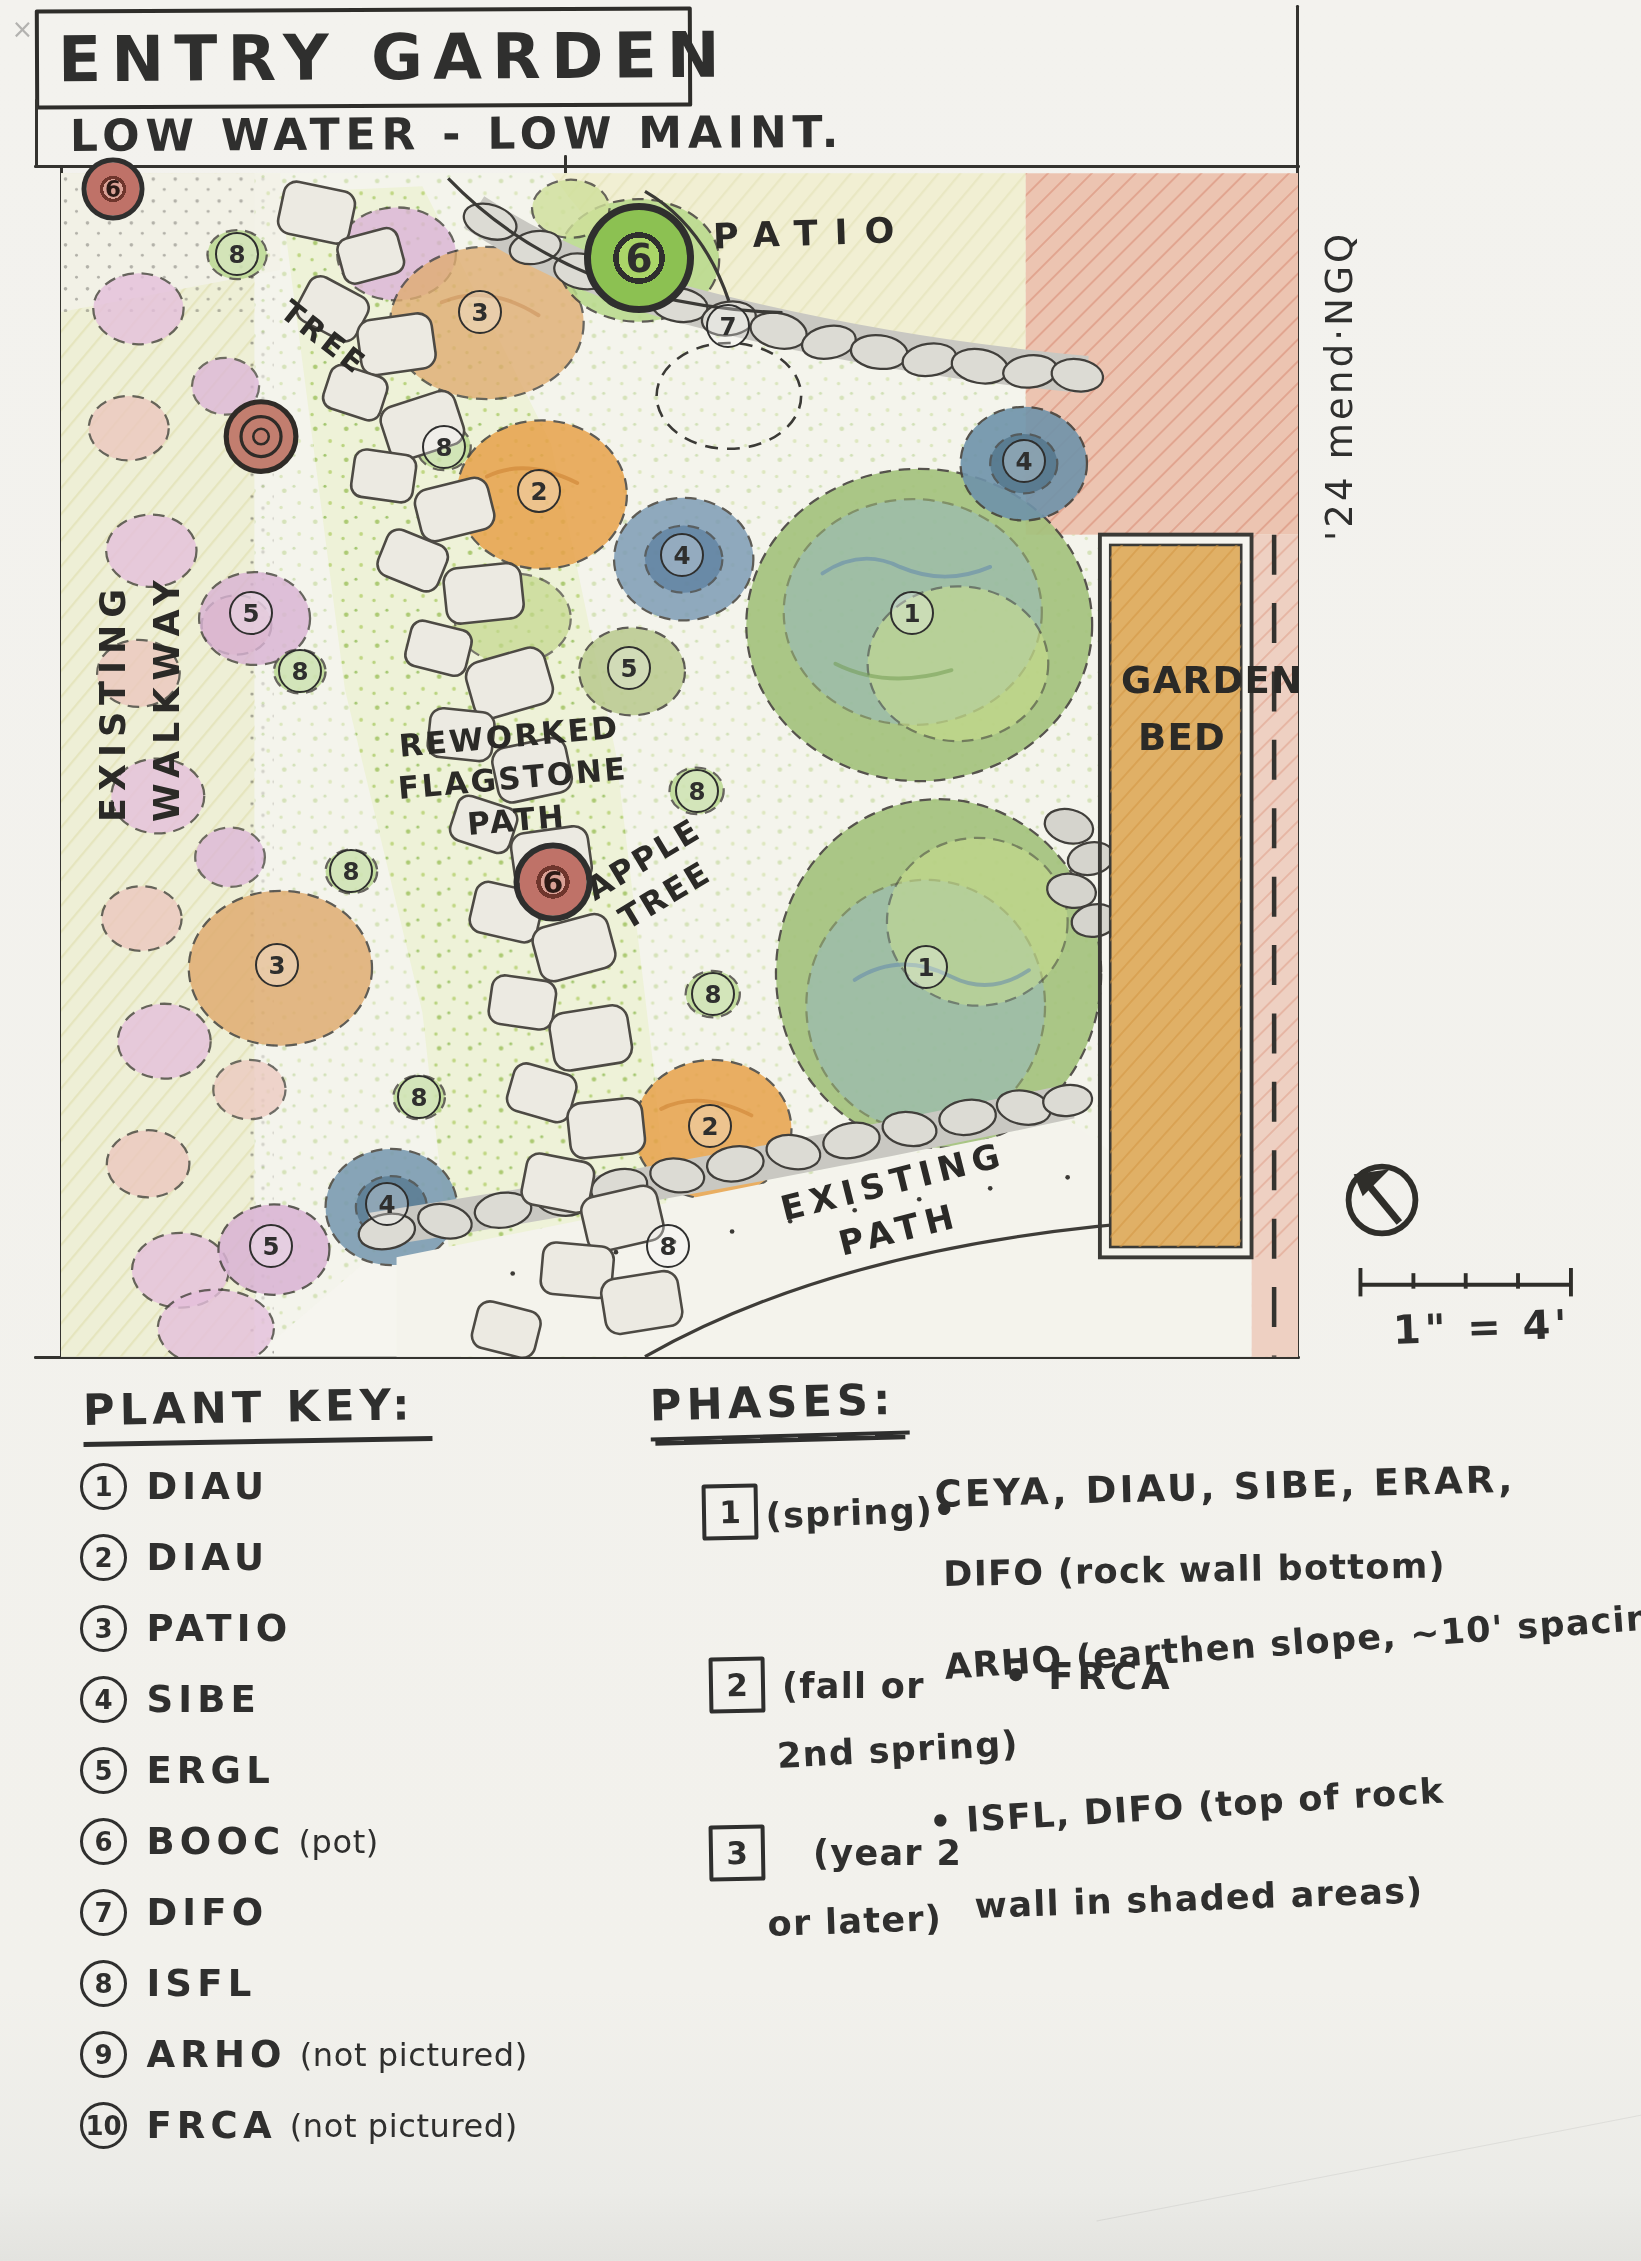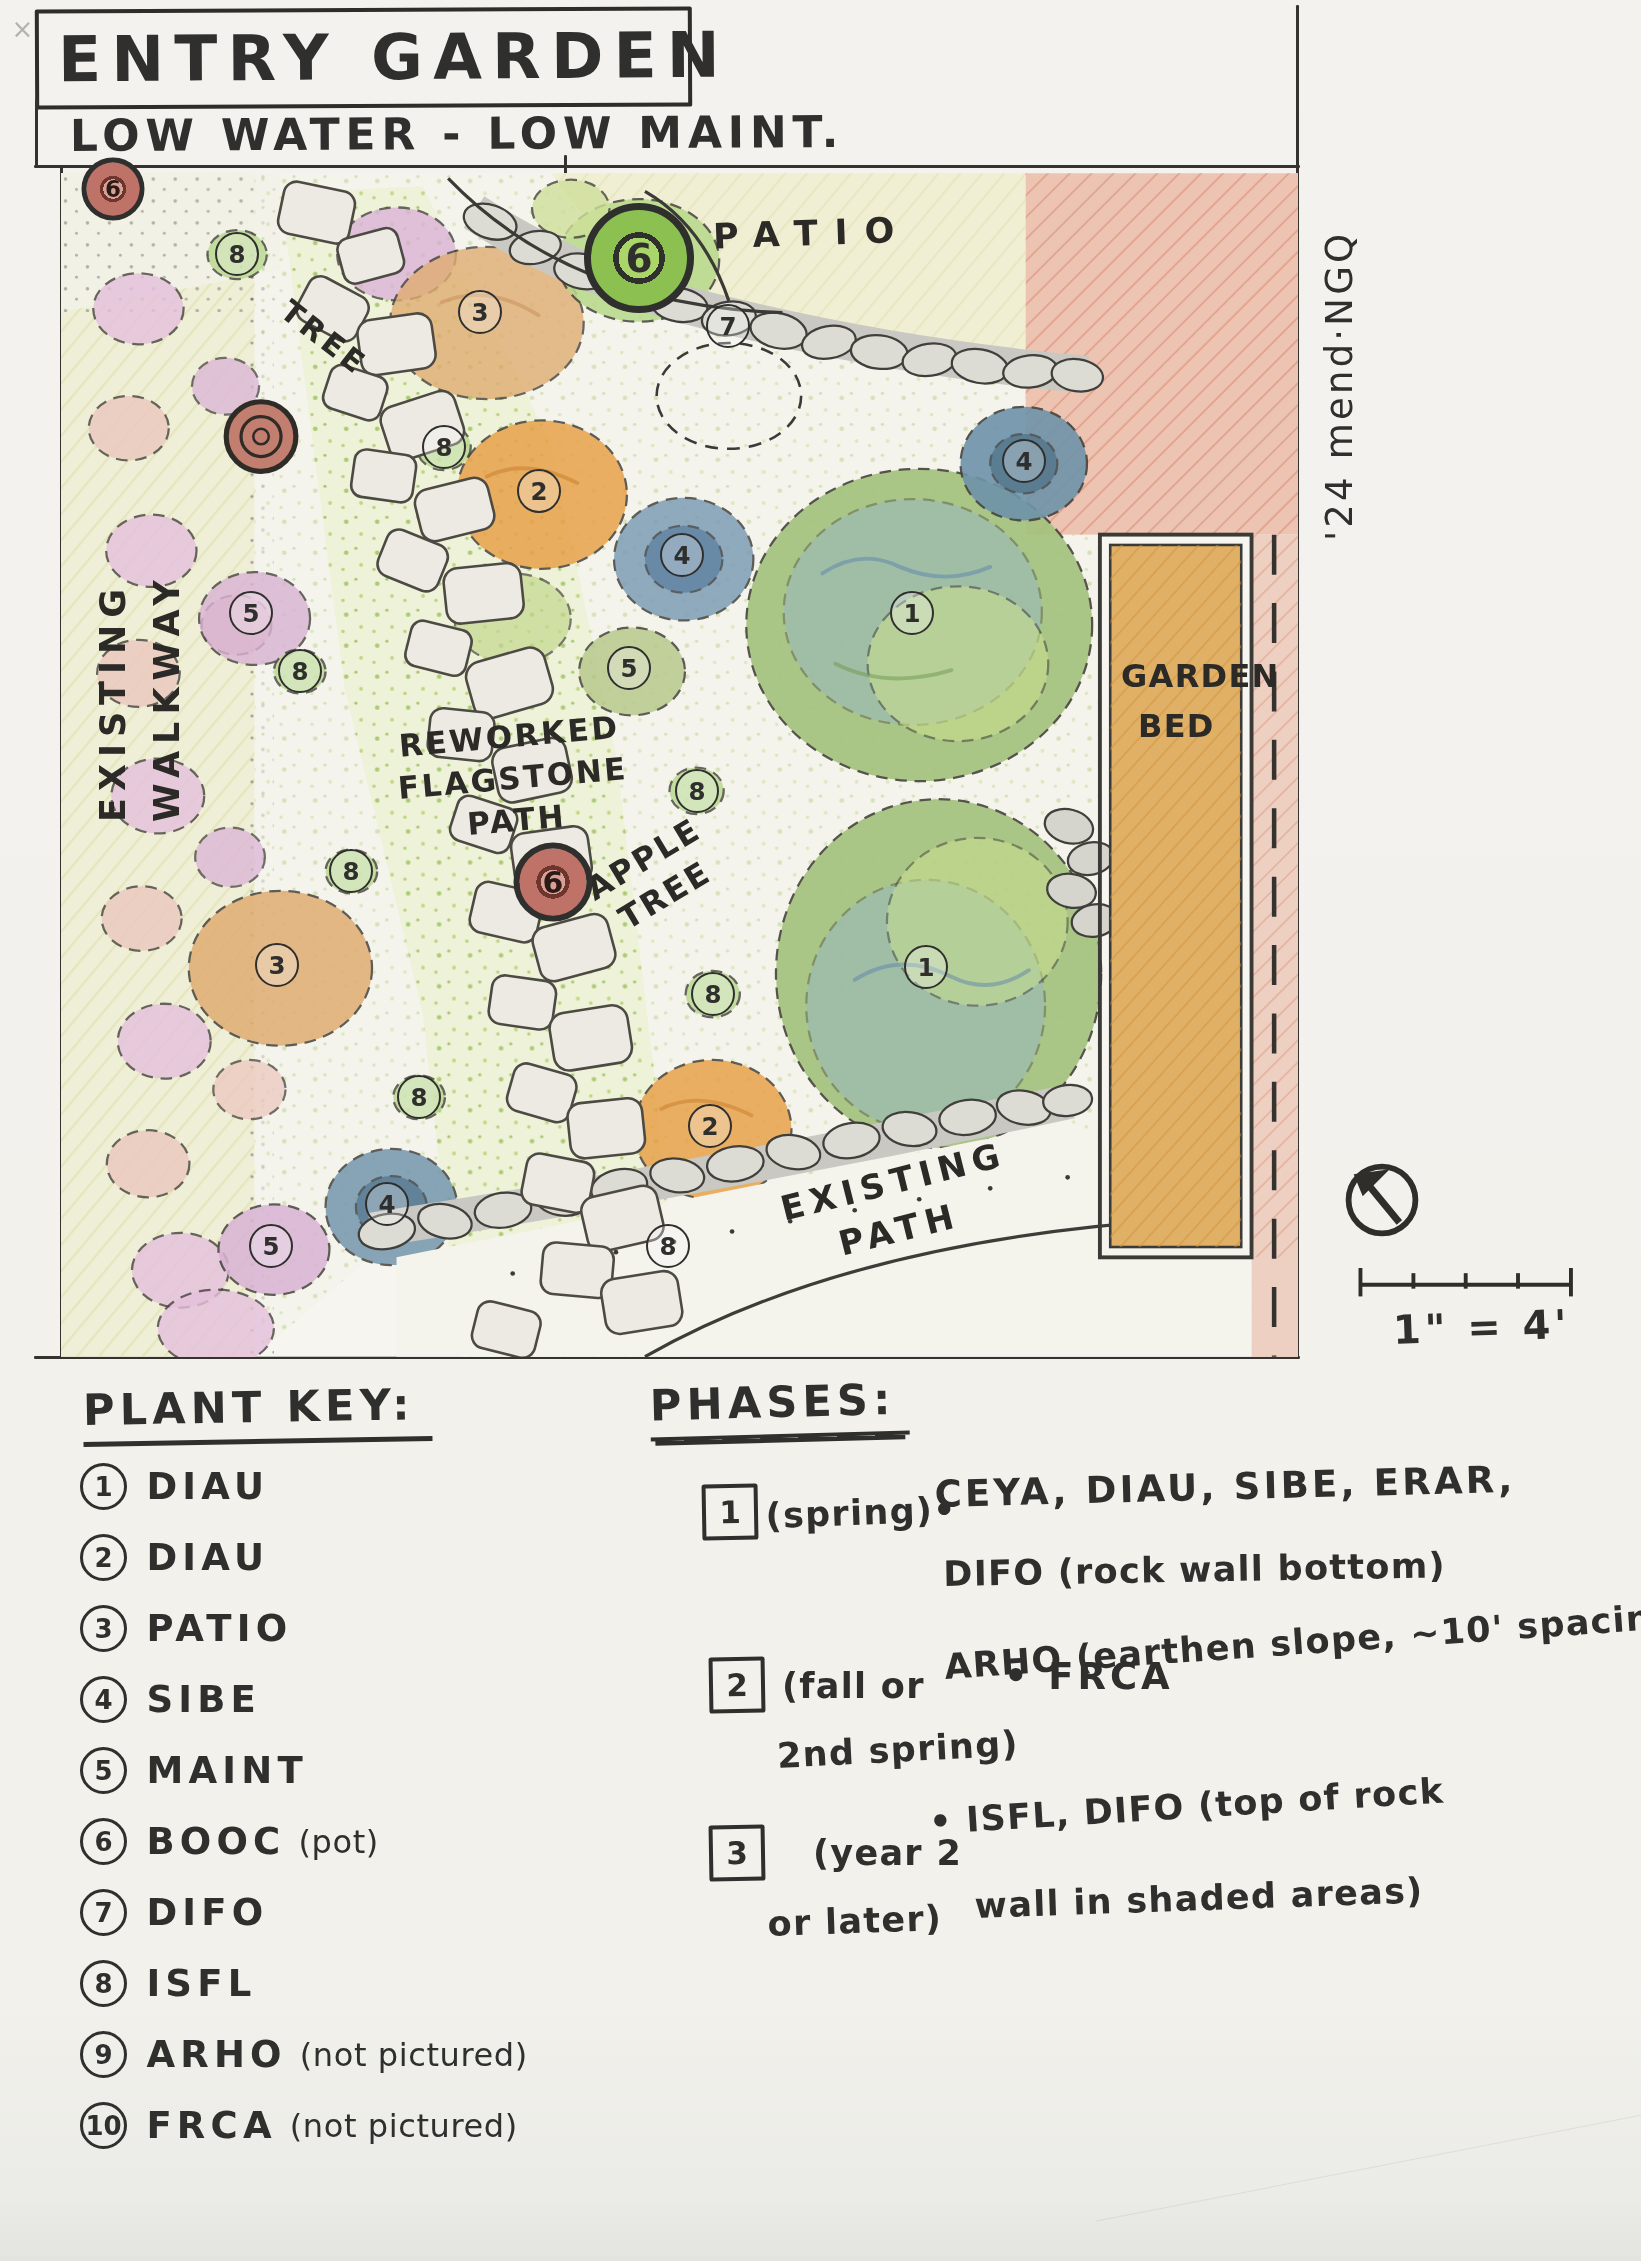--- a/index.html
+++ b/index.html
@@ -27,21 +27,21 @@
   #plan svg{position:absolute;left:0;top:0;}
   .plan-label{position:absolute;font-weight:bold;color:#2b2a27;white-space:nowrap;}
   .lbl-patio{left:652px;top:40px;font-size:35px;letter-spacing:17px;transform:rotate(-2deg);}
   .lbl-tree{left:213px;top:147px;font-size:30px;letter-spacing:3.9px;transform:rotate(38deg);}
   .lbl-walkway{left:24.5px;top:649px;font-size:35px;letter-spacing:7px;line-height:1.55;
     transform:rotate(-90deg);transform-origin:0 0;}
   .lbl-rework{left:336px;top:543px;width:232px;text-align:center;font-size:31px;
     letter-spacing:2.6px;line-height:1.35;transform:rotate(-5deg);}
   .lbl-apple{left:503px;top:663px;width:181px;text-align:center;font-size:32px;
     letter-spacing:2.6px;line-height:1.3;transform:rotate(-31deg);}
-  .lbl-gbed{left:1060px;top:479px;font-size:32px;letter-spacing:1.3px;line-height:1.55;}
+  .lbl-gbed{left:1060px;top:479px;font-size:37px;letter-spacing:1.3px;line-height:1.55;}
   .lbl-gbed .ind{padding-left:17px;}
   .lbl-expath{left:723px;top:986px;width:219px;text-align:center;font-size:34px;
     letter-spacing:6.5px;line-height:1.4;transform:rotate(-14deg);}
   
   .marker{position:absolute;transform:translate(-50%,-50%);width:40px;height:40px;
     border:2.6px solid #2f2f2e;border-radius:50%;display:flex;align-items:center;
     justify-content:center;font-size:24.5px;font-weight:bold;color:#2f2f2e;
     background:rgba(250,250,247,.30);}
   .pot-green{width:96px;height:96px;border-width:7px;font-size:39px;
     background:radial-gradient(circle,#aad568 0 30%,#2f2f2e 30% 38%,#8cc152 38% 100%);}
@@ -391,21 +391,21 @@
       <span class="key-code">PATIO</span>
       <span class="key-note"></span>
     </div>
   <div class="key-row">
       <span class="key-num">4</span>
       <span class="key-code">SIBE</span>
       <span class="key-note"></span>
     </div>
   <div class="key-row">
       <span class="key-num">5</span>
-      <span class="key-code">MAINT</span>
+      <span class="key-code">ERGL</span>
       <span class="key-note"></span>
     </div>
   <div class="key-row">
       <span class="key-num">6</span>
       <span class="key-code">BOOC</span>
       <span class="key-note">(pot)</span>
     </div>
   <div class="key-row">
       <span class="key-num">7</span>
       <span class="key-code">DIFO</span>

